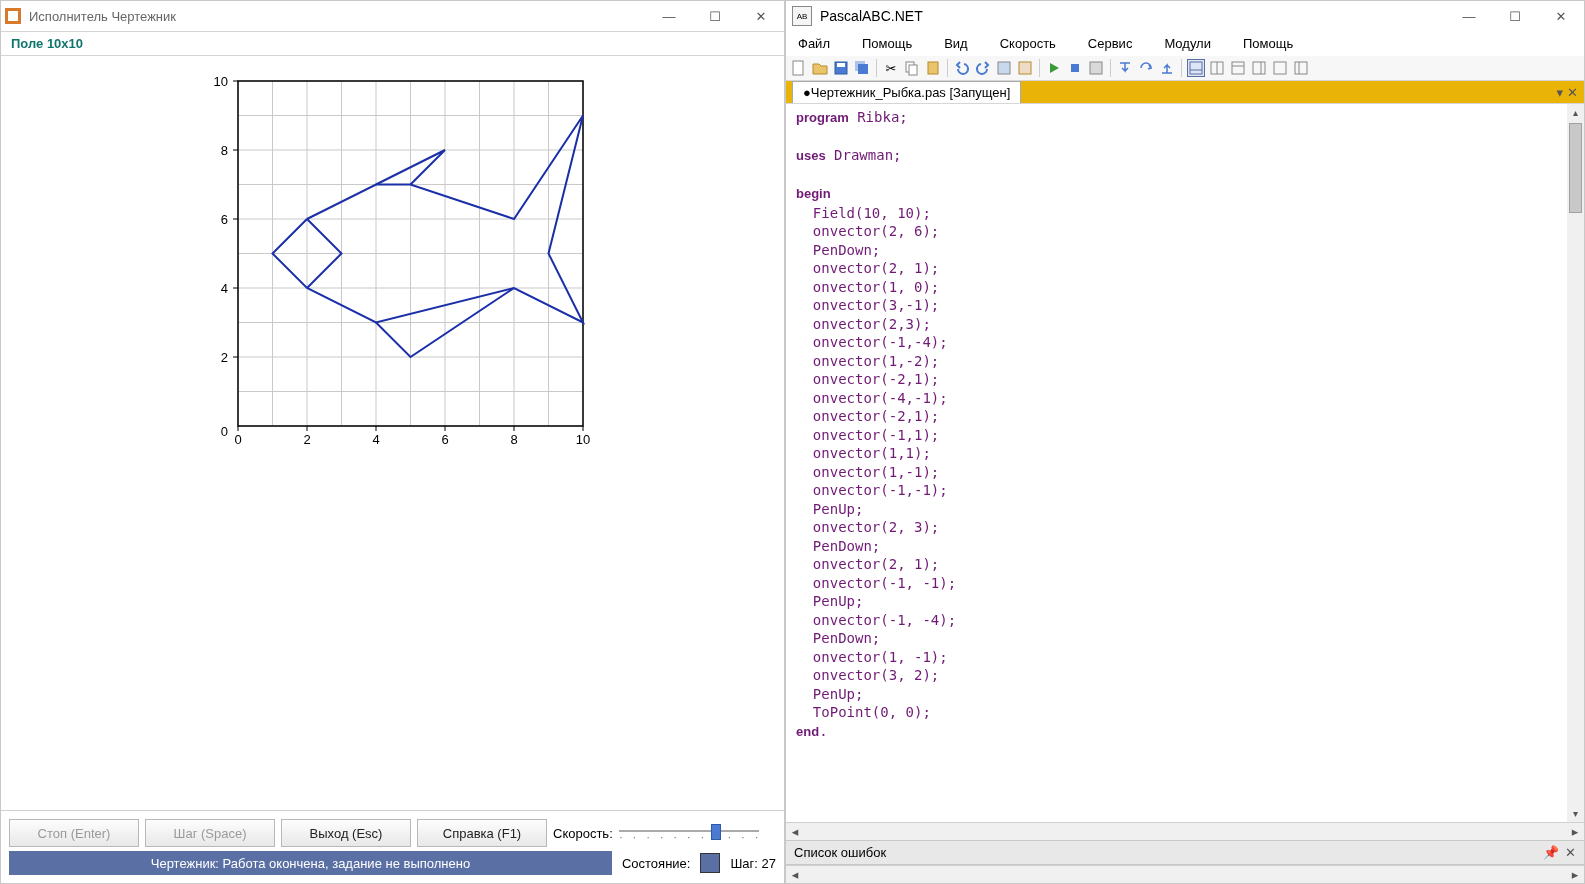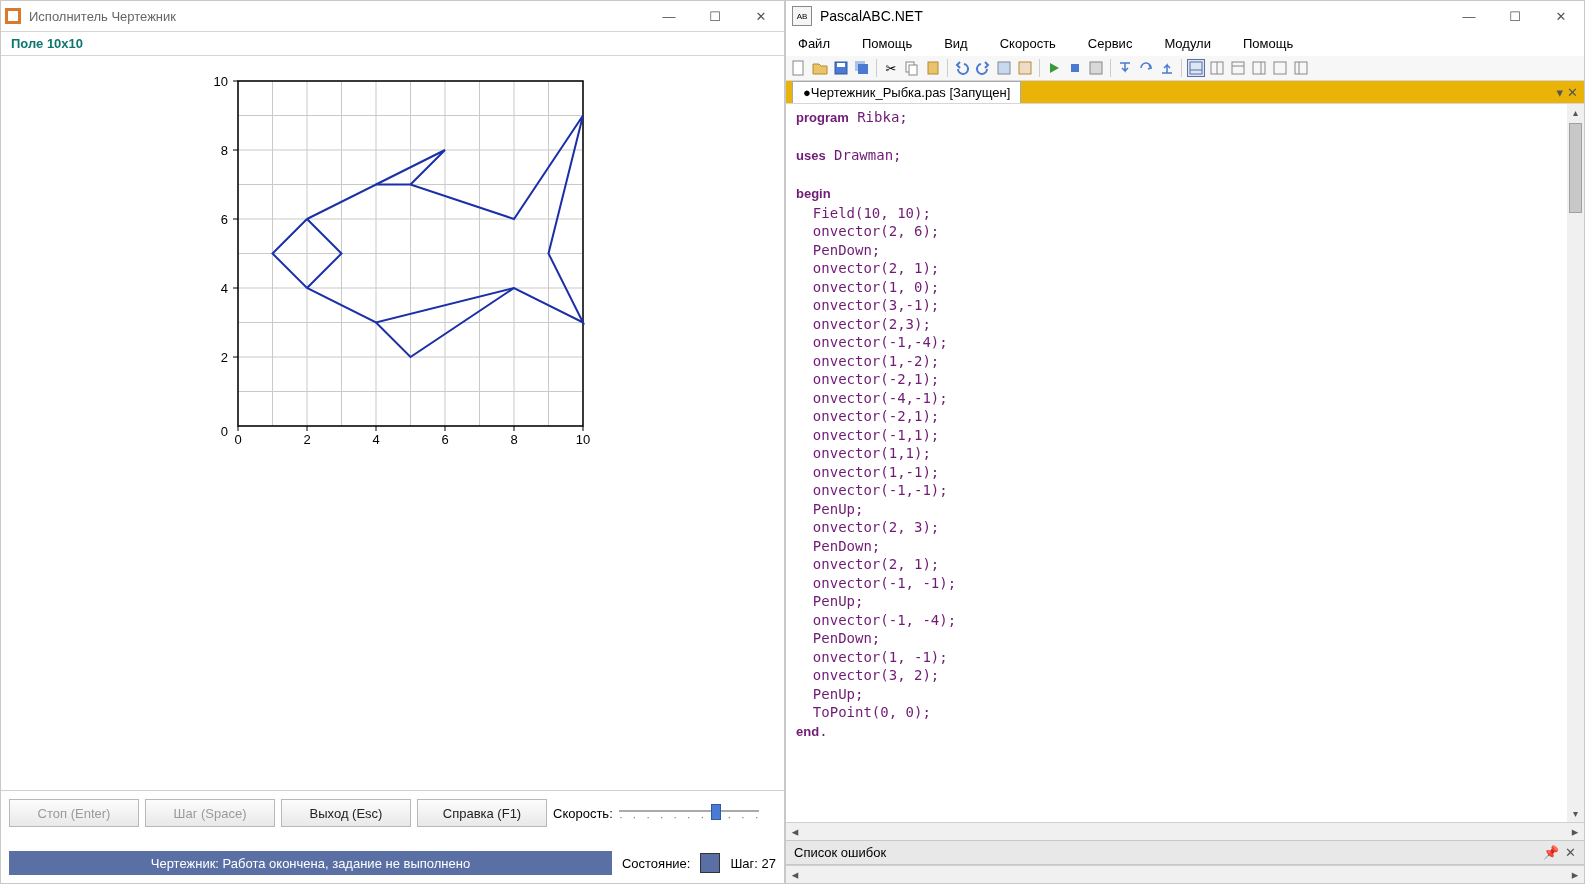--- a/index.html
+++ b/index.html
@@ -14,21 +14,21 @@
 .plot-area svg{display:block;}
 .bottom{border-top:1px solid #d0d0d0;padding:8px;}
 .btnrow{display:flex;gap:6px;align-items:center;}
 .btn{flex:0 0 130px;height:28px;border:1px solid #b8b8b8;background:linear-gradient(#fdfdfd,#e8e8e8);display:flex;align-items:center;justify-content:center;color:#222;cursor:pointer;}
 .btn.disabled{color:#9a9a9a;}
 .speed{display:flex;flex-direction:column;align-items:flex-start;margin-left:0;}
 .slider{width:140px;height:22px;position:relative;}
 .slider .track{position:absolute;top:8px;left:0;right:0;height:2px;background:#aaa;}
 .slider .ticks{position:absolute;bottom:0;left:0;right:0;display:flex;justify-content:space-between;font-size:9px;color:#888;}
 .slider .thumb{position:absolute;top:2px;left:66%;width:10px;height:16px;background:#4a7ad1;border:1px solid #2d5aa8;}
-.status-row{display:flex;align-items:center;gap:10px;margin-top:24px;}
+.status-row{display:flex;align-items:center;gap:10px;margin-top:4px;}
 .status-bar{flex:1;height:24px;background:#5a6fa3;color:#fff;display:flex;align-items:center;justify-content:center;font-size:13px;}
 .state-box{width:20px;height:20px;background:#5a6fa3;border:1px solid #333;}
 .right{flex:1;display:flex;flex-direction:column;border:1px solid #c8c8c8;}
 .ide-titlebar{height:30px;display:flex;align-items:center;padding-left:6px;background:#fff;}
 .ide-titlebar .icon{width:20px;height:20px;margin-right:8px;border:1px solid #888;display:flex;align-items:center;justify-content:center;font-size:8px;background:#f5f5f5;text-align:right;}
 .ide-title{font-size:14px;}
 .menu{display:flex;gap:16px;padding:2px 4px;background:#fff;}
 .menu-item{padding:3px 8px;}
 .toolbar{display:flex;align-items:center;gap:3px;padding:3px 4px;background:#f7f7f7;border-bottom:1px solid #d6d6d6;}
 .tbtn{width:18px;height:18px;display:flex;align-items:center;justify-content:center;}

